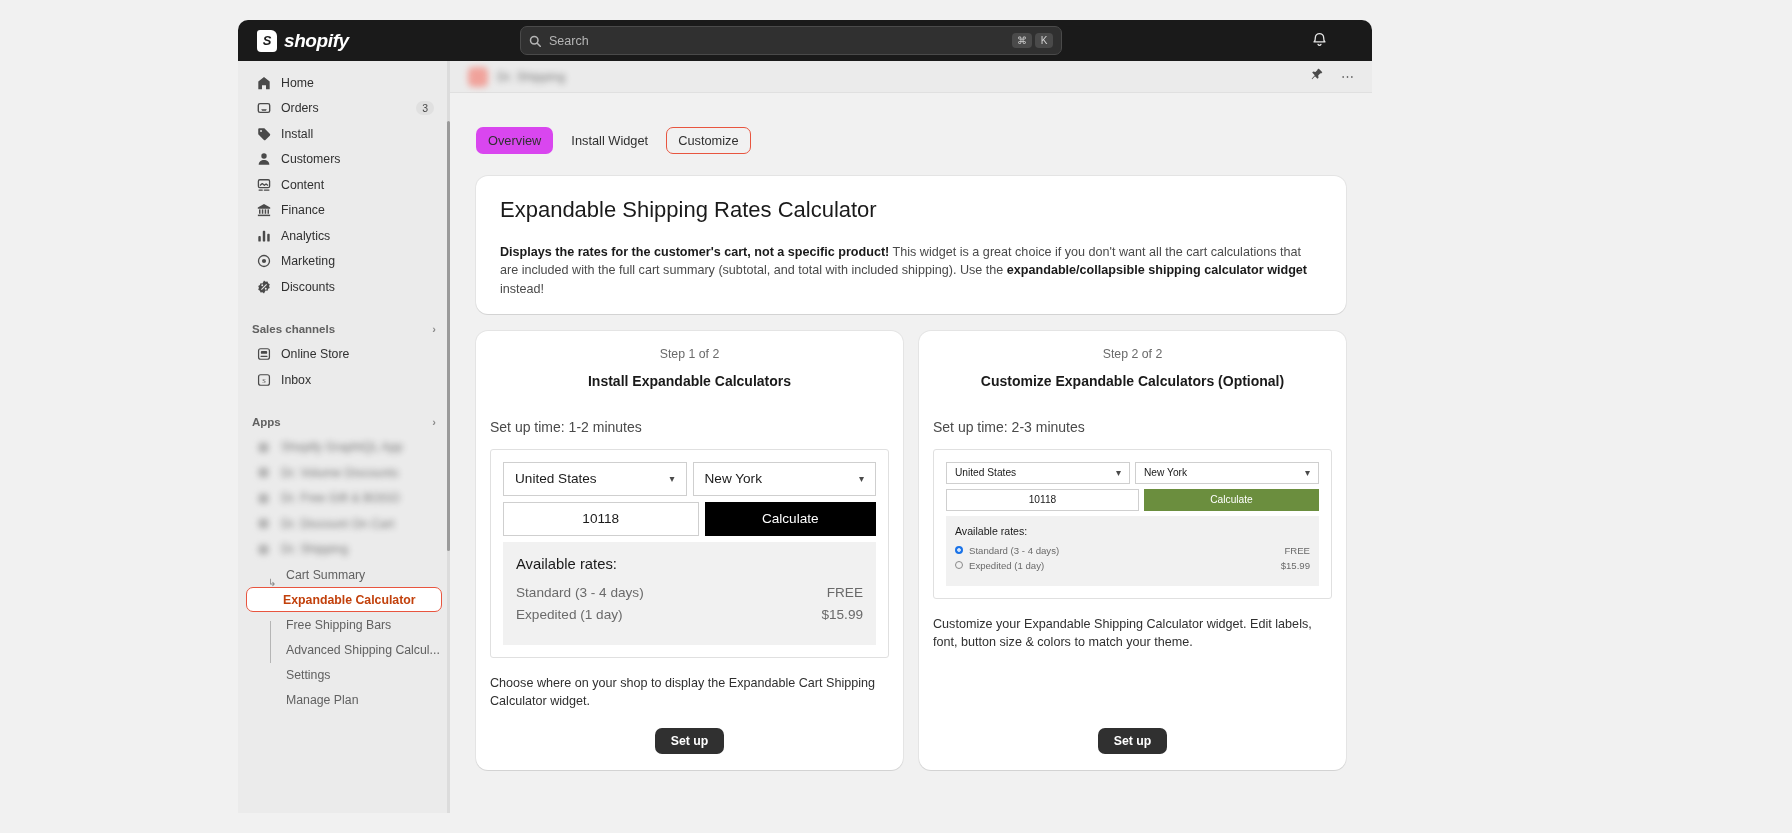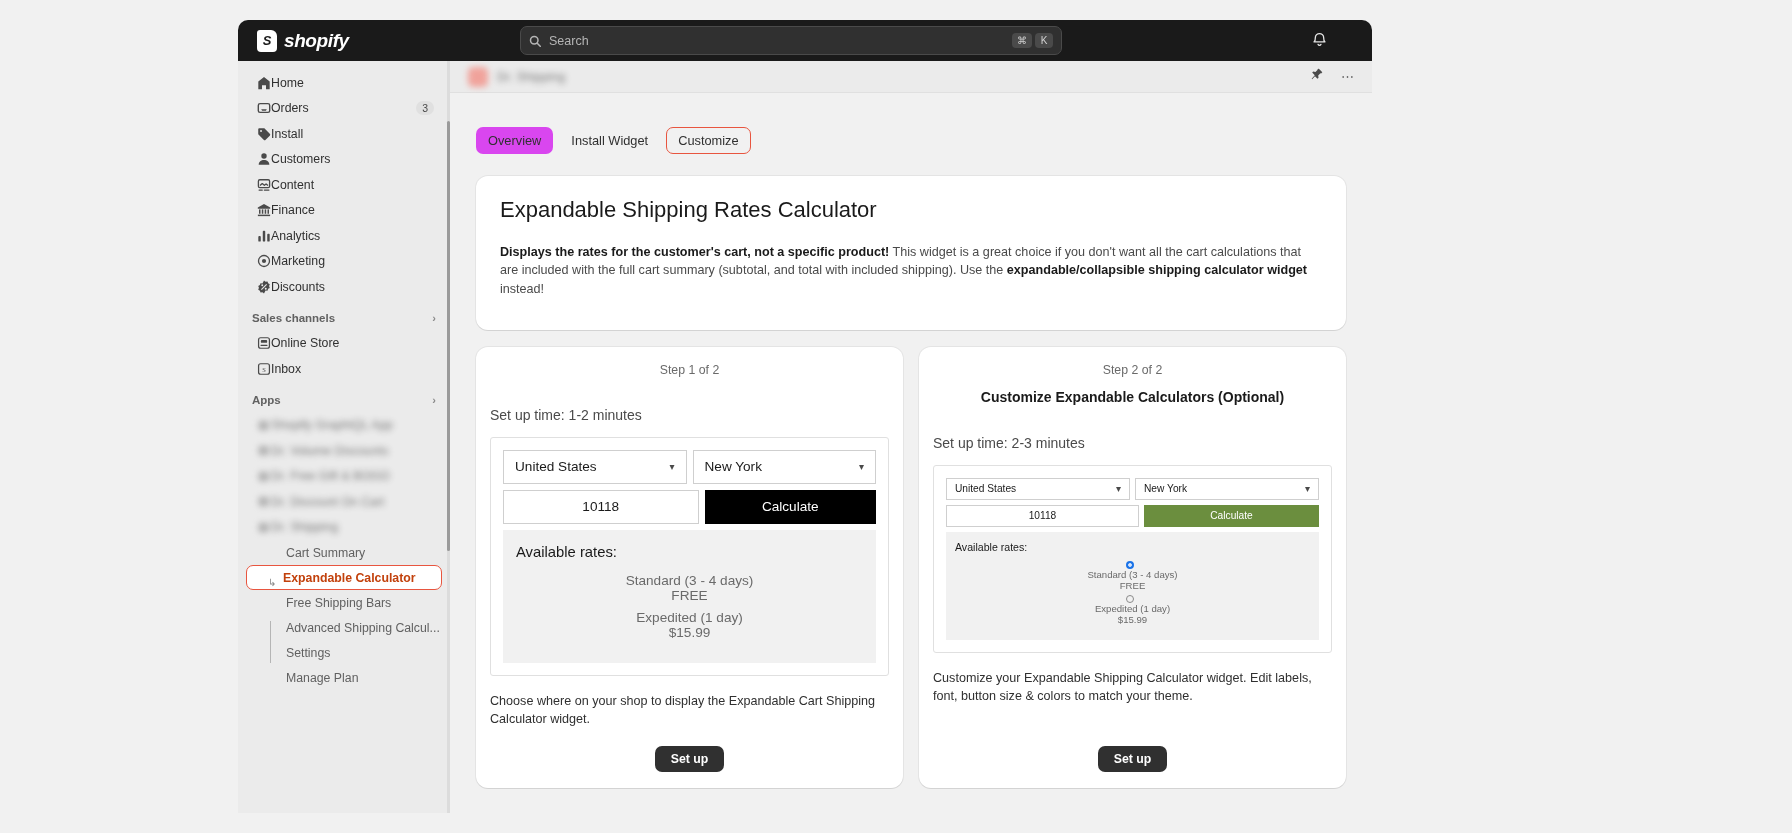--- a/index.html
+++ b/index.html
@@ -41,31 +41,31 @@
   }
   .bell { position: absolute; right: 45px; color: #e3e3e3; font-size: 15px; }
   
   .body-row { display: flex; height: 752px; }
   .sidebar {
     width: 212px; background: #ebebeb; padding-top: 9px;
     position: relative; flex: 0 0 212px;
   }
   .nav-item {
     display: flex; align-items: center; height: 25.5px;
-    margin: 0 8px; padding-left: 10px; border-radius: 7px; 
+    margin: 0 8px; padding-left: 10px; border-radius: 7px; gap: 10px;
   }
   .nav-item .ico { width: 15px; height: 15px; display: flex; align-items: center; justify-content: center; color: #4a4a4a; }
   .nav-item .lbl { font-size: 12.3px; color: #303030; flex: 1; }
   .badge {
     background: #e0e0e0; color: #4a4a4a; font-size: 10.5px;
     border-radius: 7px; padding: 1px 6px; margin-right: 8px;
   }
   .sec-head {
     display: flex; align-items: center; font-size: 11.5px; color: #616161;
-    font-weight: bold; margin: 9px 8px 4px; padding-left: 6px; height: 18px;
+    font-weight: bold; margin: 20px 8px 4px; padding-left: 6px; height: 18px;
   }
   .sec-head .lbl { flex: 1; }
   .sec-head .chev { color: #8a8a8a; font-size: 11px; margin-right: 6px; }
   .blurred { filter: blur(3.2px); opacity: .62; }
   .sub-item {
     display: flex; align-items: center; height: 25px; margin: 0 8px;
     padding-left: 40px; border-radius: 7px; font-size: 12.3px; color: #616161;
   }
   .sub-item.active {
     border: 1.6px solid #e8553f; background: #fff; font-weight: bold; color: #c2410c;
@@ -92,41 +92,41 @@
   .content { padding: 34px 26px 0 26px; }
   .tabs { display: flex; align-items: center; gap: 6px; margin-bottom: 22px; }
   .tab {
     font-size: 12.8px; color: #303030; padding: 6px 12px; border-radius: 7px;
   }
   .tab.selected { background: #d946ef; }
   .tab.highlight { border: 1.6px solid #e8553f; padding: 5px 11px; }
   .card {
     background: #fff; border-radius: 12px; box-shadow: 0 1px 0 rgba(0,0,0,.07), 0 0 0 1px rgba(0,0,0,.05);
   }
-  .intro { padding: 21px 24px 32px; }
+  .intro { padding: 21px 24px 16px; }
   .intro h1 { font-size: 22px; font-weight: normal; color: #1a1a1a; margin-bottom: 20px; }
   .intro p { font-size: 12.6px; line-height: 1.45; color: #4a4a4a; }
   .intro p b { color: #1a1a1a; }
   .steps { display: flex; gap: 16px; margin-top: 17px; }
   .step-card { flex: 1; padding: 16px 14px; display: flex; flex-direction: column; }
   .step-no { font-size: 12.3px; color: #6a6a6a; text-align: center; }
   .step-title { font-size: 14px; font-weight: bold; color: #1a1a1a; text-align: center; margin-top: 12px; }
   .step-time { font-size: 14px; color: #4a4a4a; margin-top: 30px; }
   .widget { border: 1px solid #e0e0e0; border-radius: 3px; margin-top: 14px; padding: 12px; }
   .w-row { display: flex; }
   .w-sel, .w-inp {
     border: 1px solid #cfcfcf; background: #fff; display: flex; align-items: center;
     color: #1a1a1a;
     justify-content: center;
   }
   .w-sel { justify-content: space-between; }
   .w-btn { display: flex; align-items: center; justify-content: center; color: #fff; }
   .rates { background: #f1f1f1; }
   .rates-title { color: #1a1a1a; }
-  .rate-line { display: flex; align-items: center; color: #6a6a6a; flex-direction: column; }
+  .rate-line { display: flex; align-items: center; color: #6a6a6a; }
   .rate-line .rl { flex: 1; }
   
   .big .w-sel, .big .w-inp { height: 34px; font-size: 13.6px; padding: 0 11px; }
   .big .w-row { gap: 6px; margin-bottom: 6px; }
   .big .w-sel { flex: 1; }
   .big .w-inp { flex: 1; }
   .big .w-btn { flex: 1; height: 34px; background: #000; font-size: 13.6px; }
   .big .rates { padding: 14px 13px 16px; }
   .big .rates-title { font-size: 14.8px; margin-bottom: 13px; }
   .big .rate-line { font-size: 13.6px; margin-bottom: 7px; }
@@ -411,20 +411,21 @@
 
         <div class="card intro">
           <h1>Expandable Shipping Rates Calculator</h1>
           <p><b>Displays the rates for the customer's cart, not a specific product!</b><span> This widget is a great choice if you don't want all the cart calculations that are included with the full cart summary (subtotal, and total with included shipping). Use the </span><b>expandable/collapsible shipping calculator widget</b><span> instead!</span></p>
         </div>
 
         <div class="steps">
 
           <div class="card step-card">
             <div class="step-no">Step 1 of 2</div>
+            <div class="step-title">Install Expandable Calculators</div>
             <div class="step-time">Set up time: 1-2 minutes</div>
 
             <div class="widget big">
               <div class="w-row">
                 <div class="w-sel">
                   <span>United States</span>
                   <span class="chev-sm">▾</span>
                 </div>
                 <div class="w-sel">
                   <span>New York</span>

